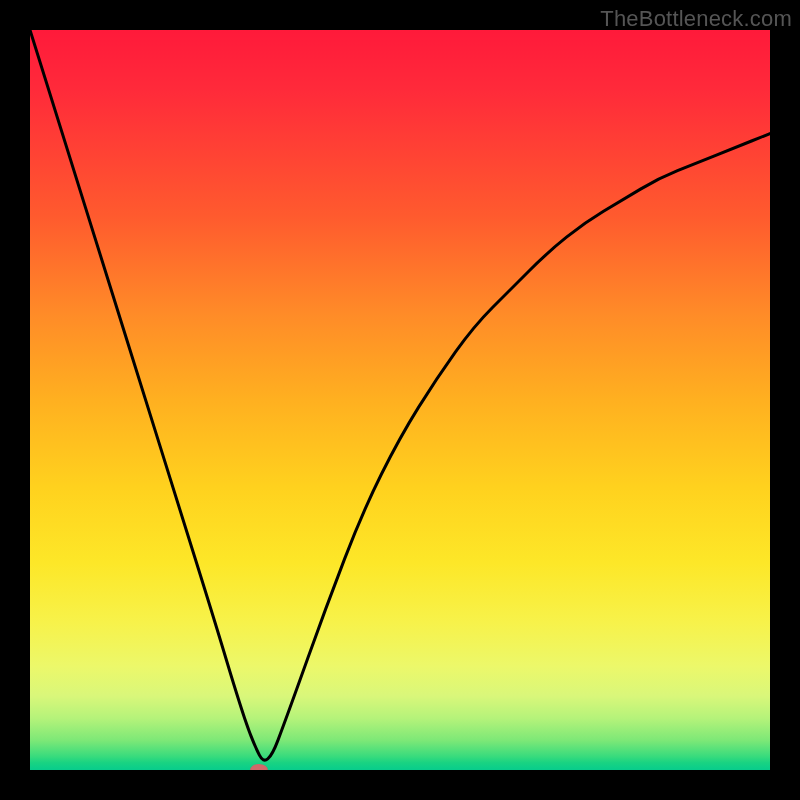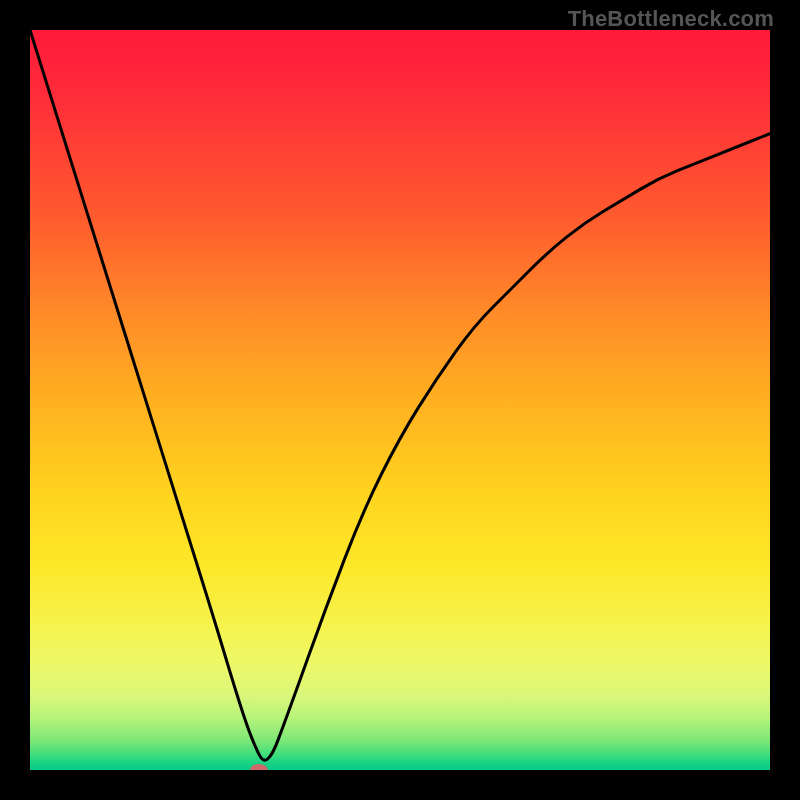--- a/index.html
+++ b/index.html
@@ -54,24 +54,24 @@
   .curve-svg {
     position: absolute;
     left: 0;
     top: 0;
     width: 100%;
     height: 100%;
   }
   .watermark {
     position: absolute;
     top: 6px;
-    right: 26px;
+    right: 8px;
     font-family: Arial, Helvetica, sans-serif;
     font-size: 22px;
-    font-weight: 700;
+    font-weight: 400;
     color: #555;
     letter-spacing: 0.2px;
     user-select: none;
   }
   .dot {
     position: absolute;
     width: 18px;
     height: 12px;
     border-radius: 50%;
     background: #d06a6a;

